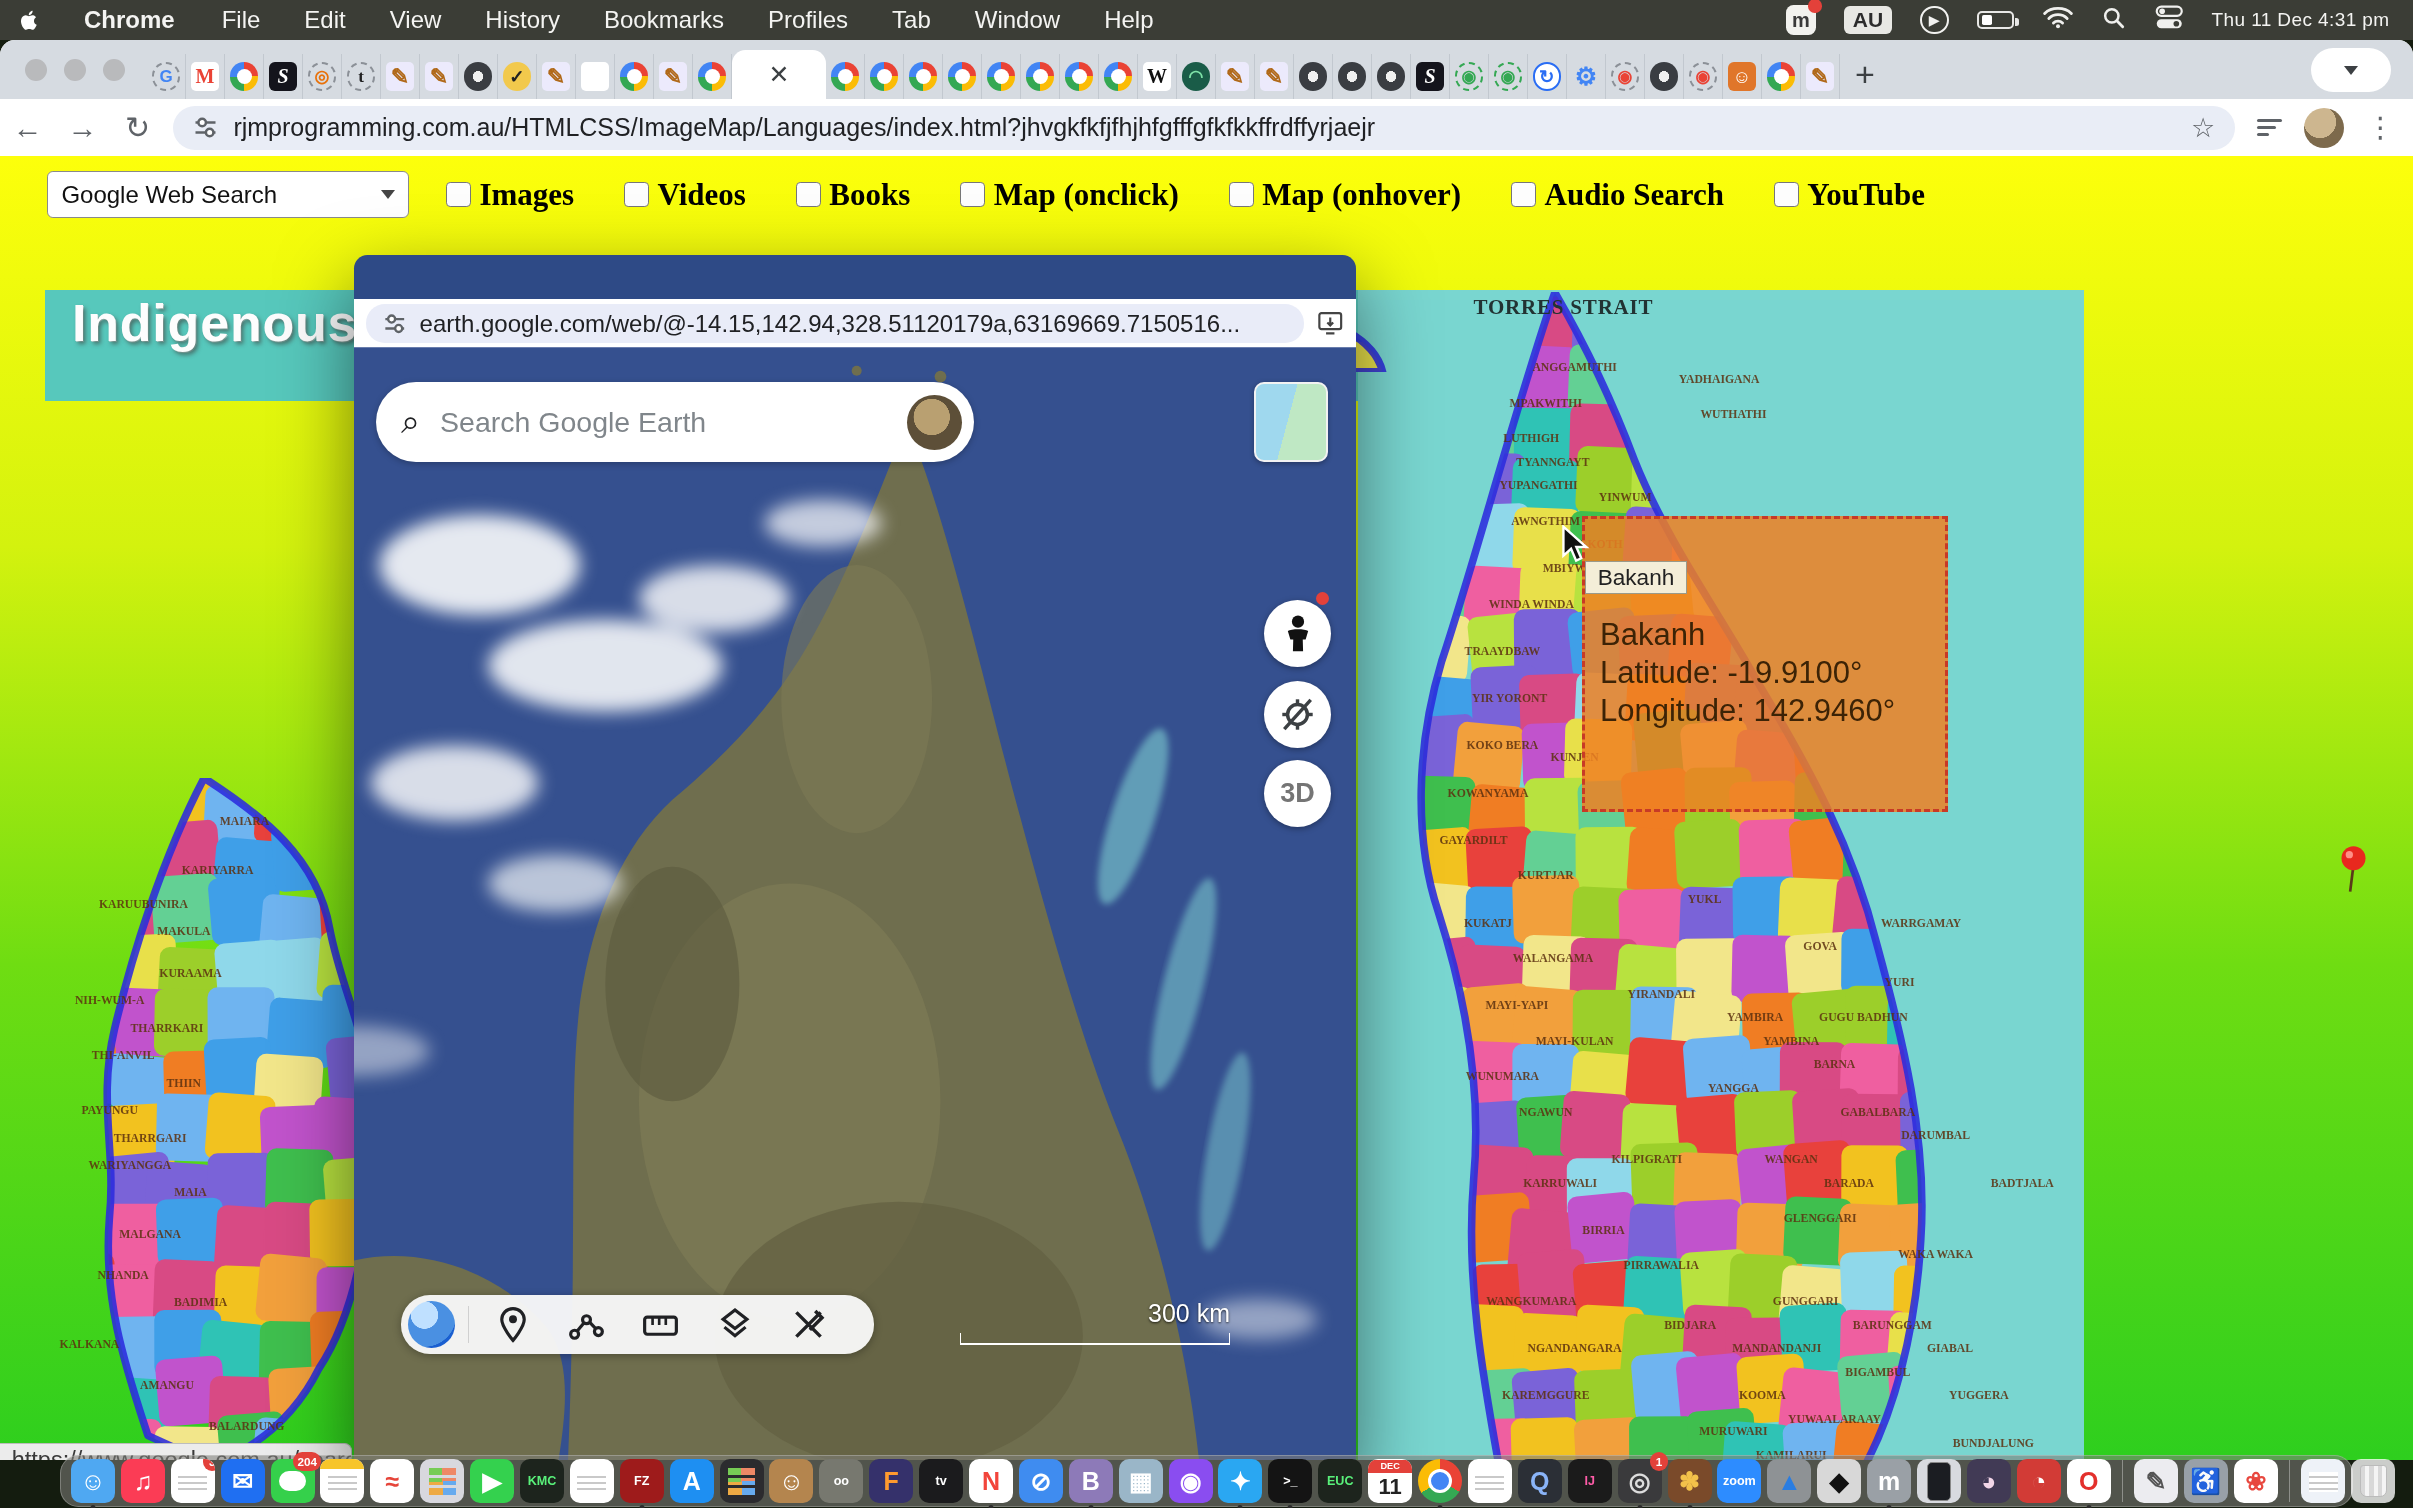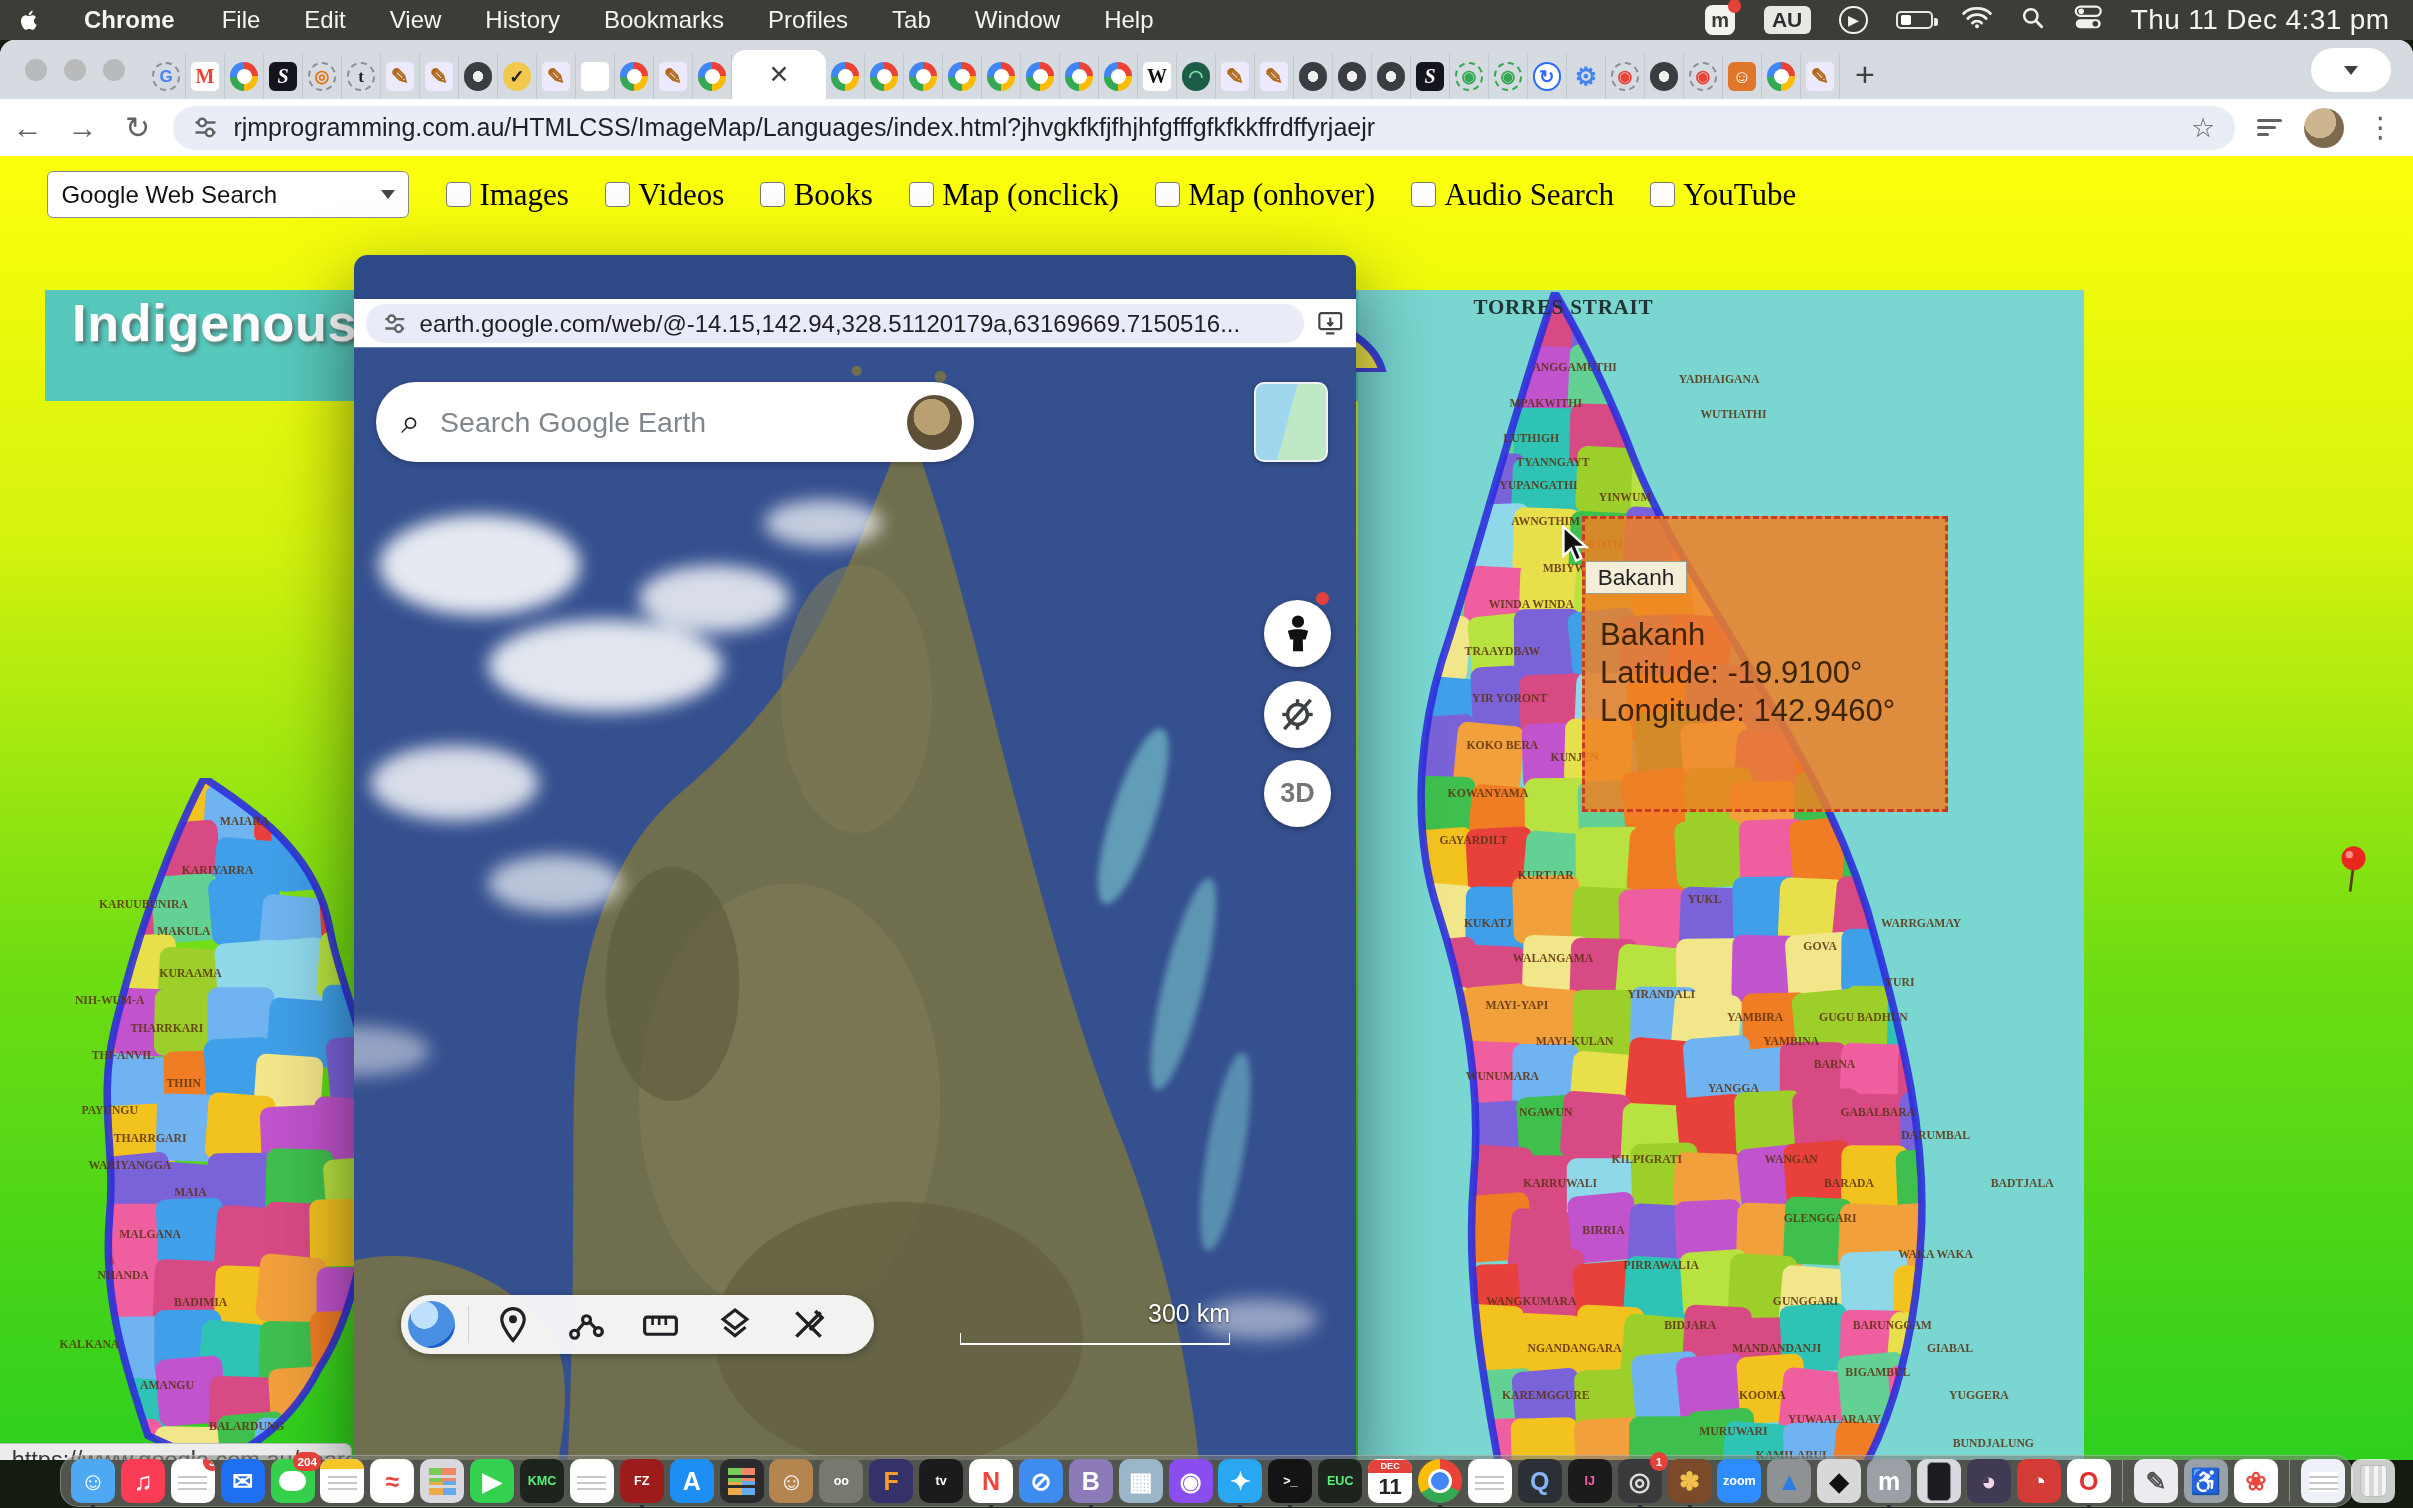--- a/index.html
+++ b/index.html
@@ -15,21 +15,21 @@
   .mitem.bold{font-weight:bold;padding:0 25px;}
   .mstatus{margin-left:auto;display:flex;align-items:center;gap:28.5px;padding-right:23.5px;}
   .mk-chip{position:relative;width:30px;height:30px;background:#f2f2ee;border-radius:7.5px;
     color:#3a3a3a;font-weight:bold;font-size:20px;display:flex;align-items:center;justify-content:center;}
   .mk-chip .dot{position:absolute;right:-5.9px;top:-5.9px;width:13.4px;height:13.4px;border-radius:50%;background:#e3413a;}
   .kb-chip{background:#e8e8e4;color:#2c2c2c;font-weight:bold;font-size:21px;border-radius:5.9px;padding:1.7px 8.4px;}
   .play-ic{width:28.5px;height:28.5px;border:2.5px solid #f2f2f0;border-radius:50%;display:flex;align-items:center;justify-content:center;font-size:14.2px;color:#f2f2f0;}
   .battery{position:relative;width:37px;height:18.4px;border:2.1px solid #e8e8e6;border-radius:5px;}
   .battery .lvl{position:absolute;left:2.5px;top:2.5px;bottom:2.5px;width:32%;background:#fff;border-radius:1.7px;}
   .battery .nub{position:absolute;right:-6.7px;top:5px;width:4.2px;height:8.4px;background:#e8e8e6;border-radius:0 2.5px 2.5px 0;}
-  .clock{font-size:28px;letter-spacing:0.4px;}
+  .clock{font-size:19px;letter-spacing:0.4px;}
 
   
   .chrome-win{position:absolute;left:0;top:40px;width:2413px;height:1420px;border-radius:15px 15px 0 0;overflow:hidden;background:#fff;}
   .tabstrip{position:absolute;left:0;top:0;width:100%;height:59px;background:#d6dbe1;display:flex;align-items:flex-end;}
   .lights{display:flex;gap:17px;align-items:center;height:59px;padding:0 22px 0 25px;}
   .lights span{width:22px;height:22px;border-radius:50%;background:#b9babc;}
   .tabs{display:flex;align-items:flex-end;height:59px;}
   .mini-tab{width:39px;height:45px;display:flex;align-items:center;justify-content:center;border-right:0.8px solid #c2c8cf;}
   .active-tab{width:94px;height:49px;background:#fff;border-radius:13.4px 13.4px 0 0;display:flex;align-items:center;justify-content:center;font-size:25px;color:#3c4043;}
   .newtab-btn{width:50px;height:50px;display:flex;align-items:center;justify-content:center;font-size:34px;color:#3c4043;}
@@ -373,21 +373,21 @@
       </span>
     </div>
 
     <div class="page">
 
       <div class="ctl-row">
         <span class="sel">
           <span>Google Web Search</span>
           <span class="caret-down"></span>
         </span>
-        <span id="checks-mount" style="display:flex;gap:36px;">
+        <span id="checks-mount" style="display:flex;gap:50px;font-weight:bold;">
             <label class="chk">
               <span class="box"></span>
               <span>Images</span>
             </label>
             <label class="chk">
               <span class="box"></span>
               <span>Videos</span>
             </label>
             <label class="chk">
               <span class="box"></span>

